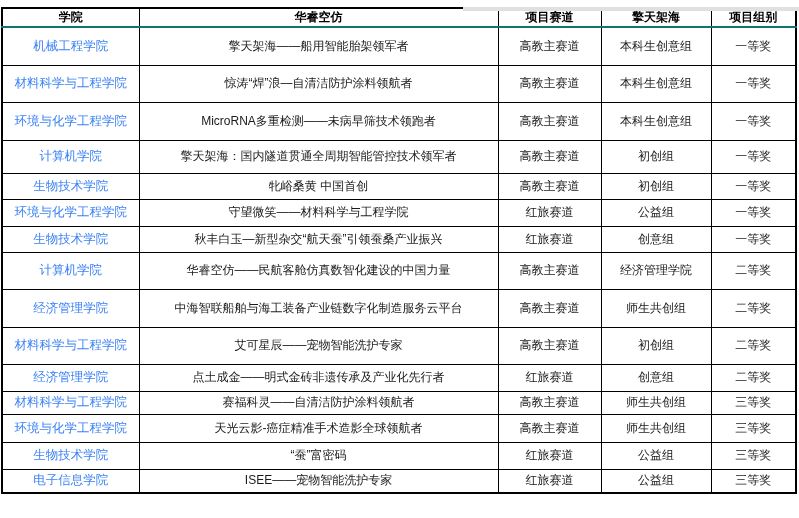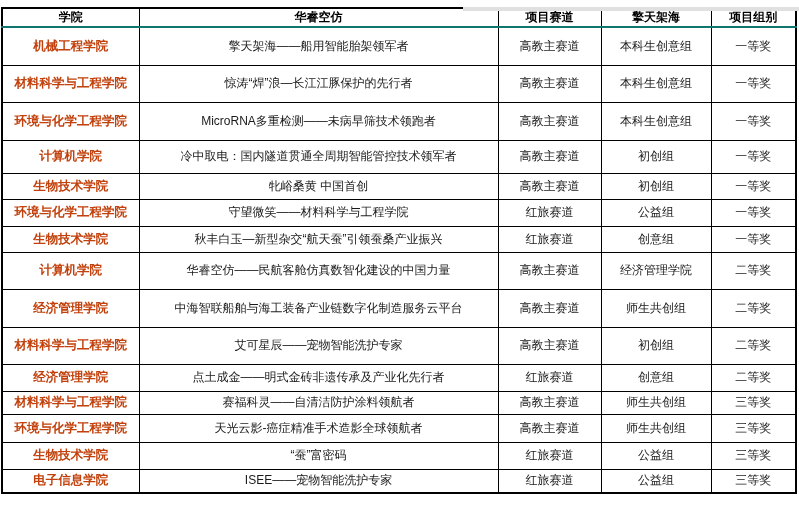--- a/index.html
+++ b/index.html
@@ -44,22 +44,22 @@
     font-size:12px;
     font-weight:bold;
     color:#000000;
     border-bottom:2px solid #0f766e;
   }
   tbody td{
     font-size:12px;
     color:#1a1a1a;
   }
   tbody td.college{
-    font-weight:bold;
-    color:#c2410c;
+    font-weight:normal;
+    color:#3b82f6;
     font-size:12.5px;
   }
   
   tbody tr:nth-child(1){height:38px}
   tbody tr:nth-child(2){height:37px}
   tbody tr:nth-child(3){height:38px}
   tbody tr:nth-child(4){height:33px}
   tbody tr:nth-child(5){height:26px}
   tbody tr:nth-child(6){height:27px}
   tbody tr:nth-child(7){height:26px}
@@ -100,37 +100,37 @@
   <tr>
     <td class="college">机械工程学院</td>
     <td class="project">擎天架海——船用智能胎架领军者</td>
     <td class="track">高教主赛道</td>
     <td class="group">本科生创意组</td>
     <td class="award">一等奖</td>
   </tr>
 
   <tr>
     <td class="college">材料科学与工程学院</td>
-    <td class="project">惊涛“焊”浪—长江江豚保护的先行者</td>
+    <td class="project">惊涛“焊”浪—自清洁防护涂料领航者</td>
     <td class="track">高教主赛道</td>
     <td class="group">本科生创意组</td>
     <td class="award">一等奖</td>
   </tr>
 
   <tr>
     <td class="college">环境与化学工程学院</td>
     <td class="project">MicroRNA多重检测——未病早筛技术领跑者</td>
     <td class="track">高教主赛道</td>
     <td class="group">本科生创意组</td>
     <td class="award">一等奖</td>
   </tr>
 
   <tr>
     <td class="college">计算机学院</td>
-    <td class="project">冷中取电：国内隧道贯通全周期智能管控技术领军者</td>
+    <td class="project">擎天架海：国内隧道贯通全周期智能管控技术领军者</td>
     <td class="track">高教主赛道</td>
     <td class="group">初创组</td>
     <td class="award">一等奖</td>
   </tr>
 
   <tr>
     <td class="college">生物技术学院</td>
     <td class="project">牝峪桑黄 中国首创</td>
     <td class="track">高教主赛道</td>
     <td class="group">初创组</td>

